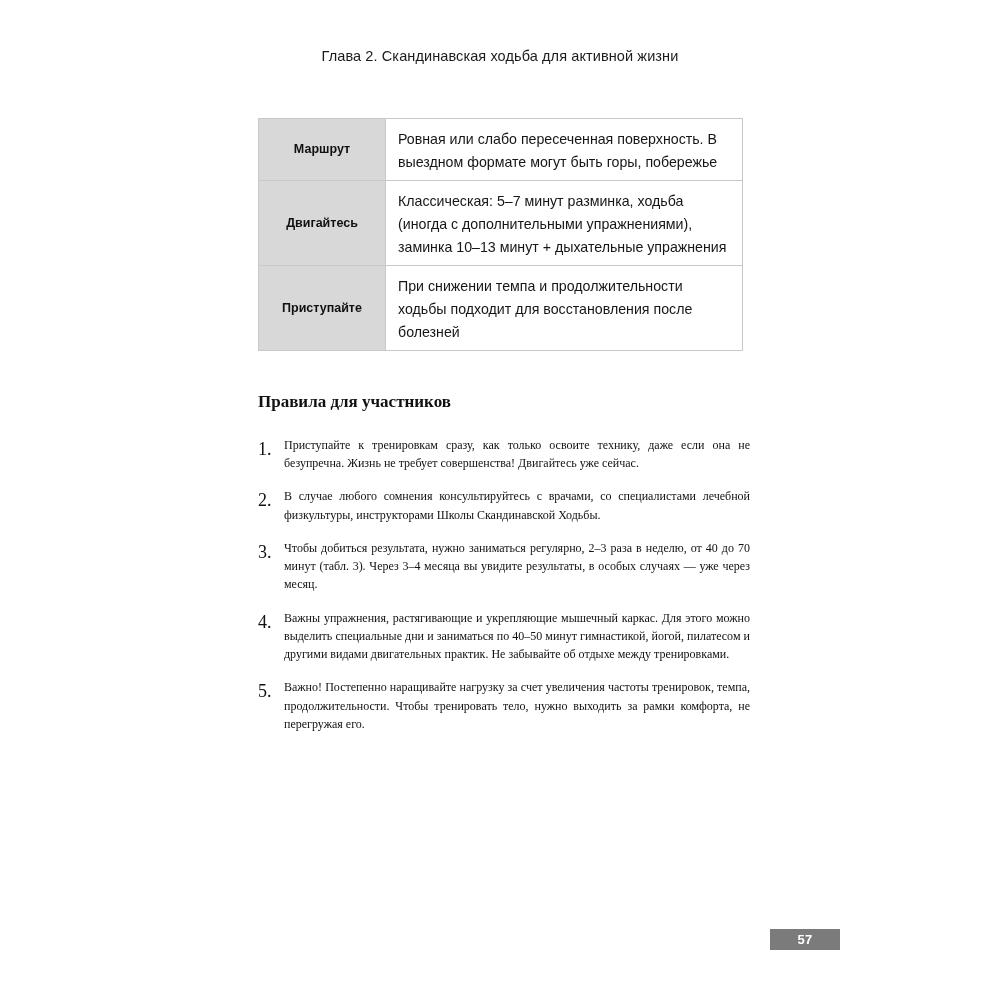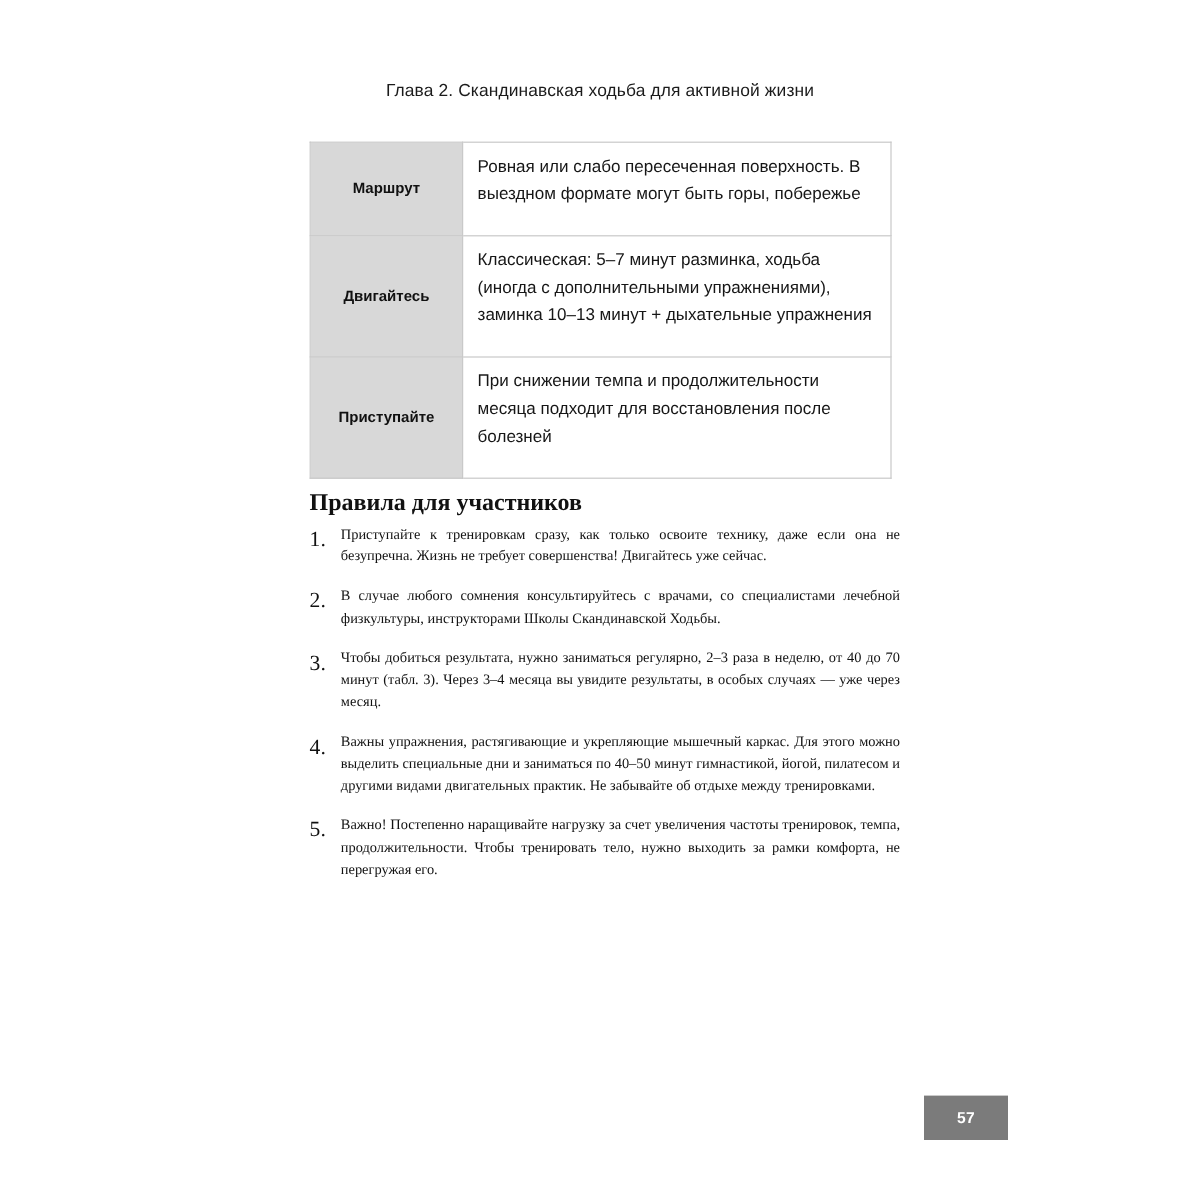--- a/index.html
+++ b/index.html
@@ -15,21 +15,21 @@
     overflow: hidden;
   }
   .page {
     position: relative;
     width: 1000px;
     height: 1000px;
     box-sizing: border-box;
   }
   .running-head {
     position: absolute;
-    top: 68px;
+    top: 48px;
     left: 0;
     width: 1000px;
     text-align: center;
     font-family: "Liberation Sans", sans-serif;
     font-size: 14.5px;
     color: #1b1b1b;
     letter-spacing: 0.1px;
   }
 
   
@@ -55,31 +55,31 @@
     font-size: 12.5px;
     color: #111111;
     padding: 6px 4px;
     line-height: 1.3;
   }
   .spec-table td.value {
     background: #ffffff;
     font-size: 14.2px;
     line-height: 1.62;
     color: #161616;
-    padding: 9px 10px 22px 12px;
+    padding: 9px 10px 6px 12px;
   }
 
   
   .sub-head {
     position: absolute;
     left: 258px;
-    top: 408px;
+    top: 392px;
     font-family: "Liberation Serif", serif;
     font-weight: bold;
-    font-size: 20px;
+    font-size: 17px;
     color: #111111;
   }
   .rules {
     position: absolute;
     left: 258px;
     top: 436px;
     width: 492px;
   }
   .rule {
     display: flex;
@@ -102,21 +102,21 @@
     color: #111111;
     hyphens: manual;
   }
 
   
   .folio {
     position: absolute;
     right: 160px;
     bottom: 50px;
     width: 70px;
-    height: 37px;
+    height: 21px;
     background: #7b7b7b;
     color: #ffffff;
     font-family: "Liberation Sans", sans-serif;
     font-size: 13px;
     font-weight: bold;
     display: flex;
     align-items: center;
     justify-content: center;
     letter-spacing: 0.3px;
   }
@@ -133,21 +133,21 @@
       <tr>
         <td class="label">Маршрут</td>
         <td class="value">Ровная или слабо пересеченная поверхность. В выездном формате могут быть горы, побережье</td>
       </tr>
       <tr>
         <td class="label">Двигайтесь</td>
         <td class="value">Классическая: 5–7 минут разминка, ходьба (иногда с дополнительными упражнениями), заминка 10–13 минут + дыхательные упражнения</td>
       </tr>
       <tr>
         <td class="label">Приступайте</td>
-        <td class="value">При снижении темпа и продолжительности месяца подходит для восстановления после болезней</td>
+        <td class="value">При снижении темпа и продолжительности ходьбы подходит для восстановления после болезней</td>
       </tr>
     </tbody>
   </table>
 
   <div class="sub-head">Правила для участников</div>
 
   <div class="rules">
     <div class="rule">
       <div class="num">1.</div>
       <div class="txt">Приступайте к тренировкам сразу, как только освоите технику, даже если она не безупречна. Жизнь не требует совершенства! Двигайтесь уже сейчас.</div>

